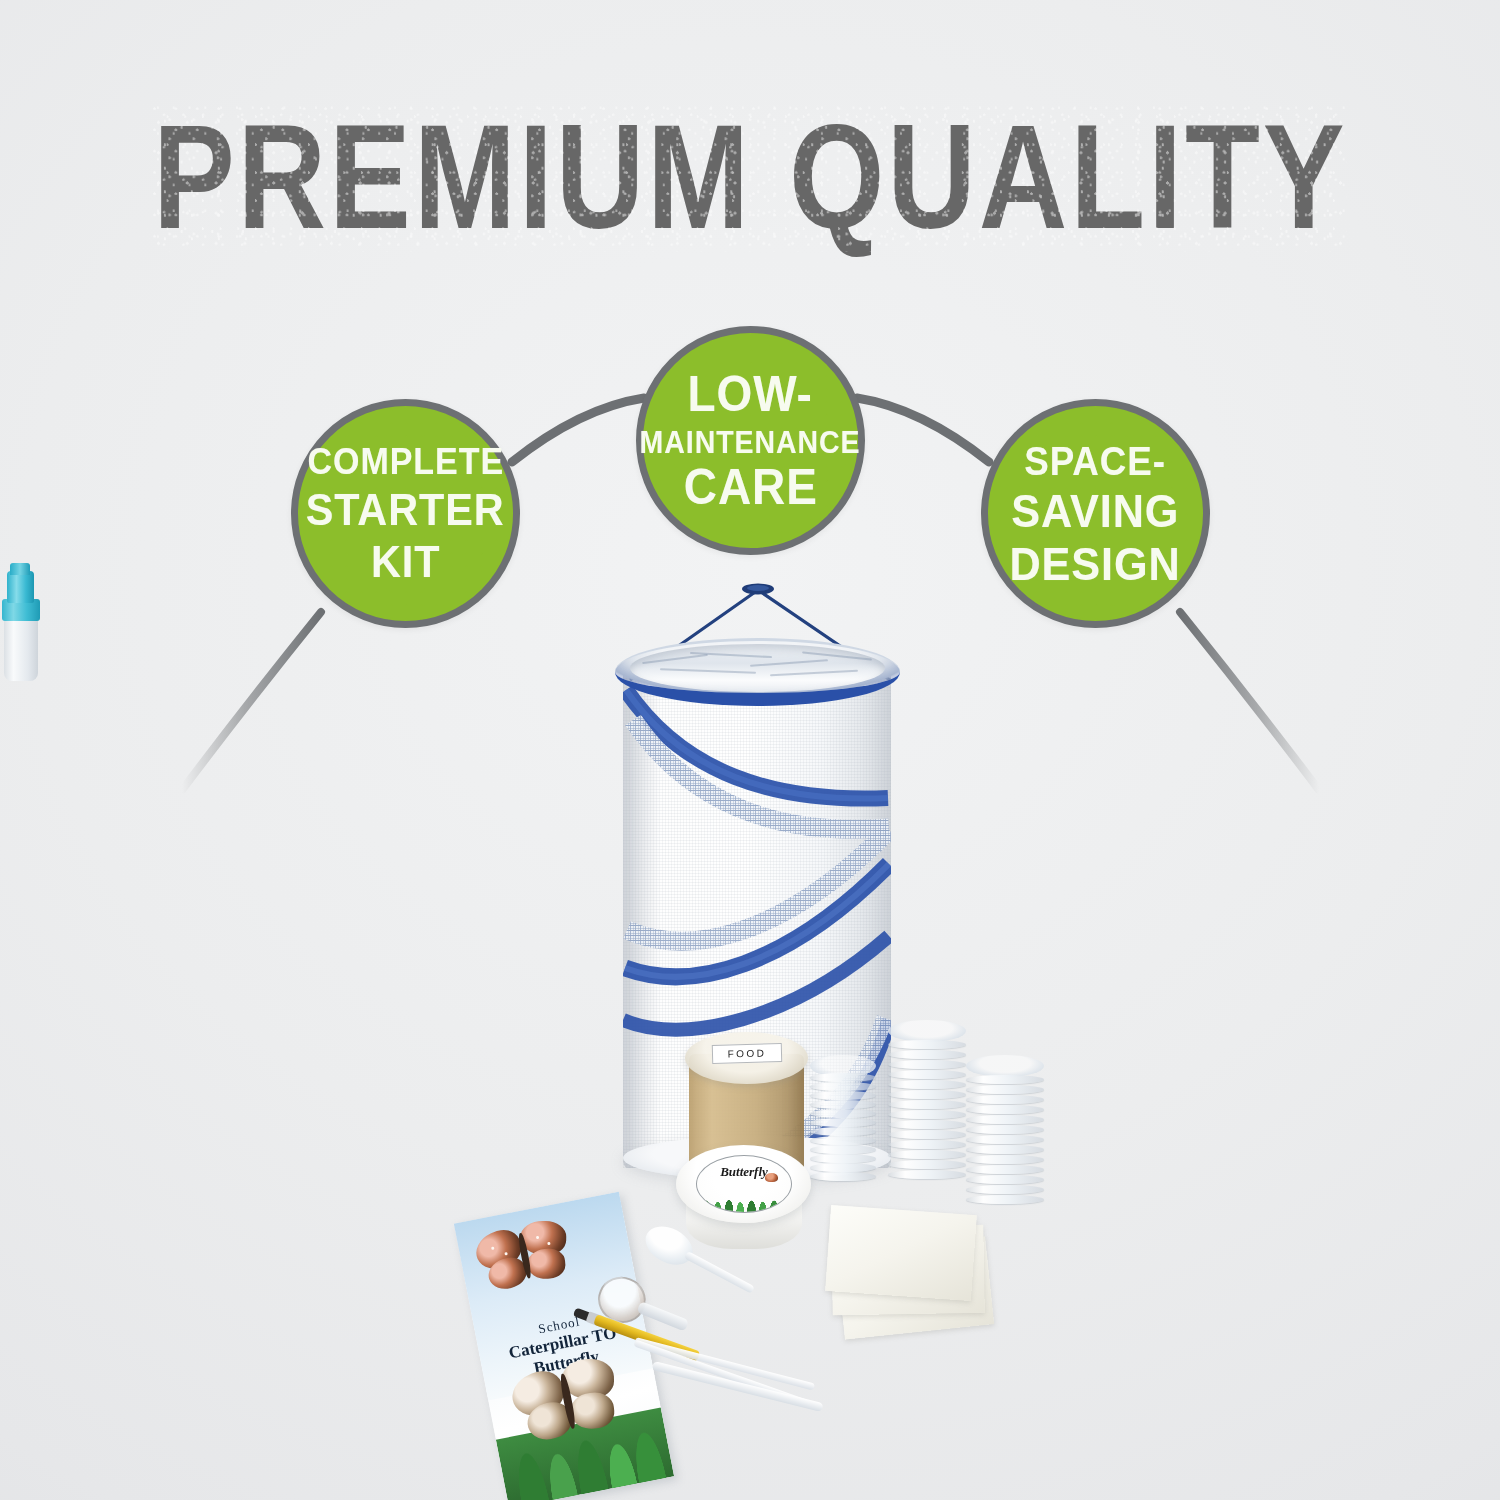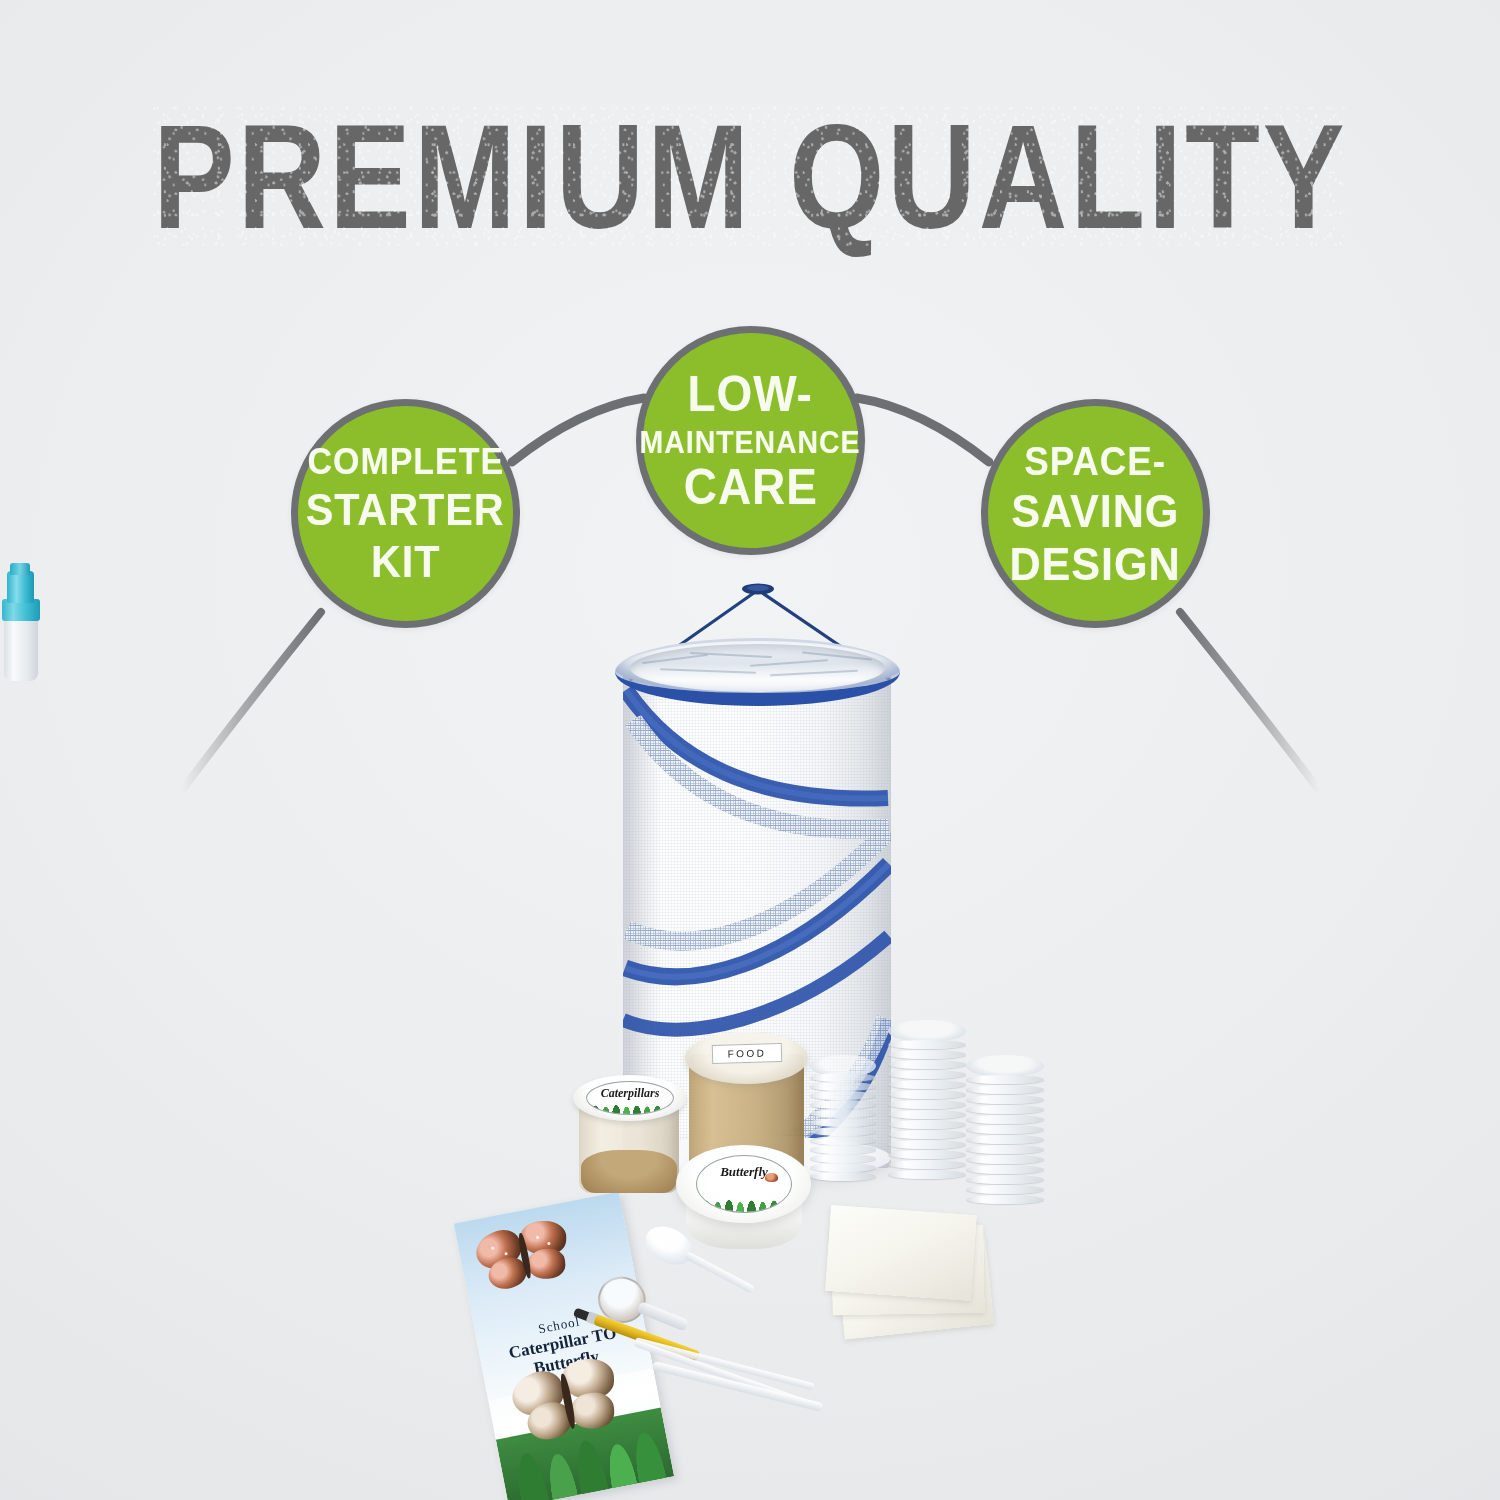--- a/index.html
+++ b/index.html
@@ -451,29 +451,20 @@
 
     <div class="bfly" style="left:24px; top:158px; width:108px; height:76px;">
       <span class="w" style="left:0;  top:4px;  width:52px; height:42px; transform:rotate(-12deg); background:radial-gradient(circle at 34% 32%, #f5ece2 0 26%, #c9b49a 46%, #7d6348 74%, #3a2c1e 100%);"></span>
       <span class="w" style="left:52px;top:0;   width:52px; height:40px; transform:rotate(10deg);  background:radial-gradient(circle at 34% 32%, #f5ece2 0 26%, #c9b49a 46%, #7d6348 74%, #3a2c1e 100%);"></span>
       <span class="w" style="left:10px;top:36px;width:44px; height:36px; transform:rotate(-7deg);  background:radial-gradient(circle at 36% 34%, #efe4d6 0 24%, #bfa98d 48%, #6f5739 76%, #33261a 100%);"></span>
       <span class="w" style="left:54px;top:34px;width:44px; height:36px; transform:rotate(5deg);   background:radial-gradient(circle at 36% 34%, #efe4d6 0 24%, #bfa98d 48%, #6f5739 76%, #33261a 100%);"></span>
       <span class="bdy" style="left:50px; top:10px; width:8px; height:56px;"></span>
     </div>
   </div>
 
-  <div class="tub" id="caterpillar-cup">
-    <div class="cup-body"></div>
-    <div class="cup-medium"></div>
-    <div class="cup-lid"></div>
-    <div class="label-oval" style="left:13px; top:41px; width:88px; height:34px;">
-      <span class="grass"></span>
-      <span class="lbl-text" style="font-size:12px; margin-top:4px;">Caterpillars</span>
-    </div>
-  </div>
 
   <div class="tub" id="food-tub">
     <div class="tub-body"></div>
     <div class="tub-lid"></div>
     <div id="food-label">
       <span>FOOD</span>
     </div>
   </div>
 
   <div class="tub" id="butterfly-bowl">

